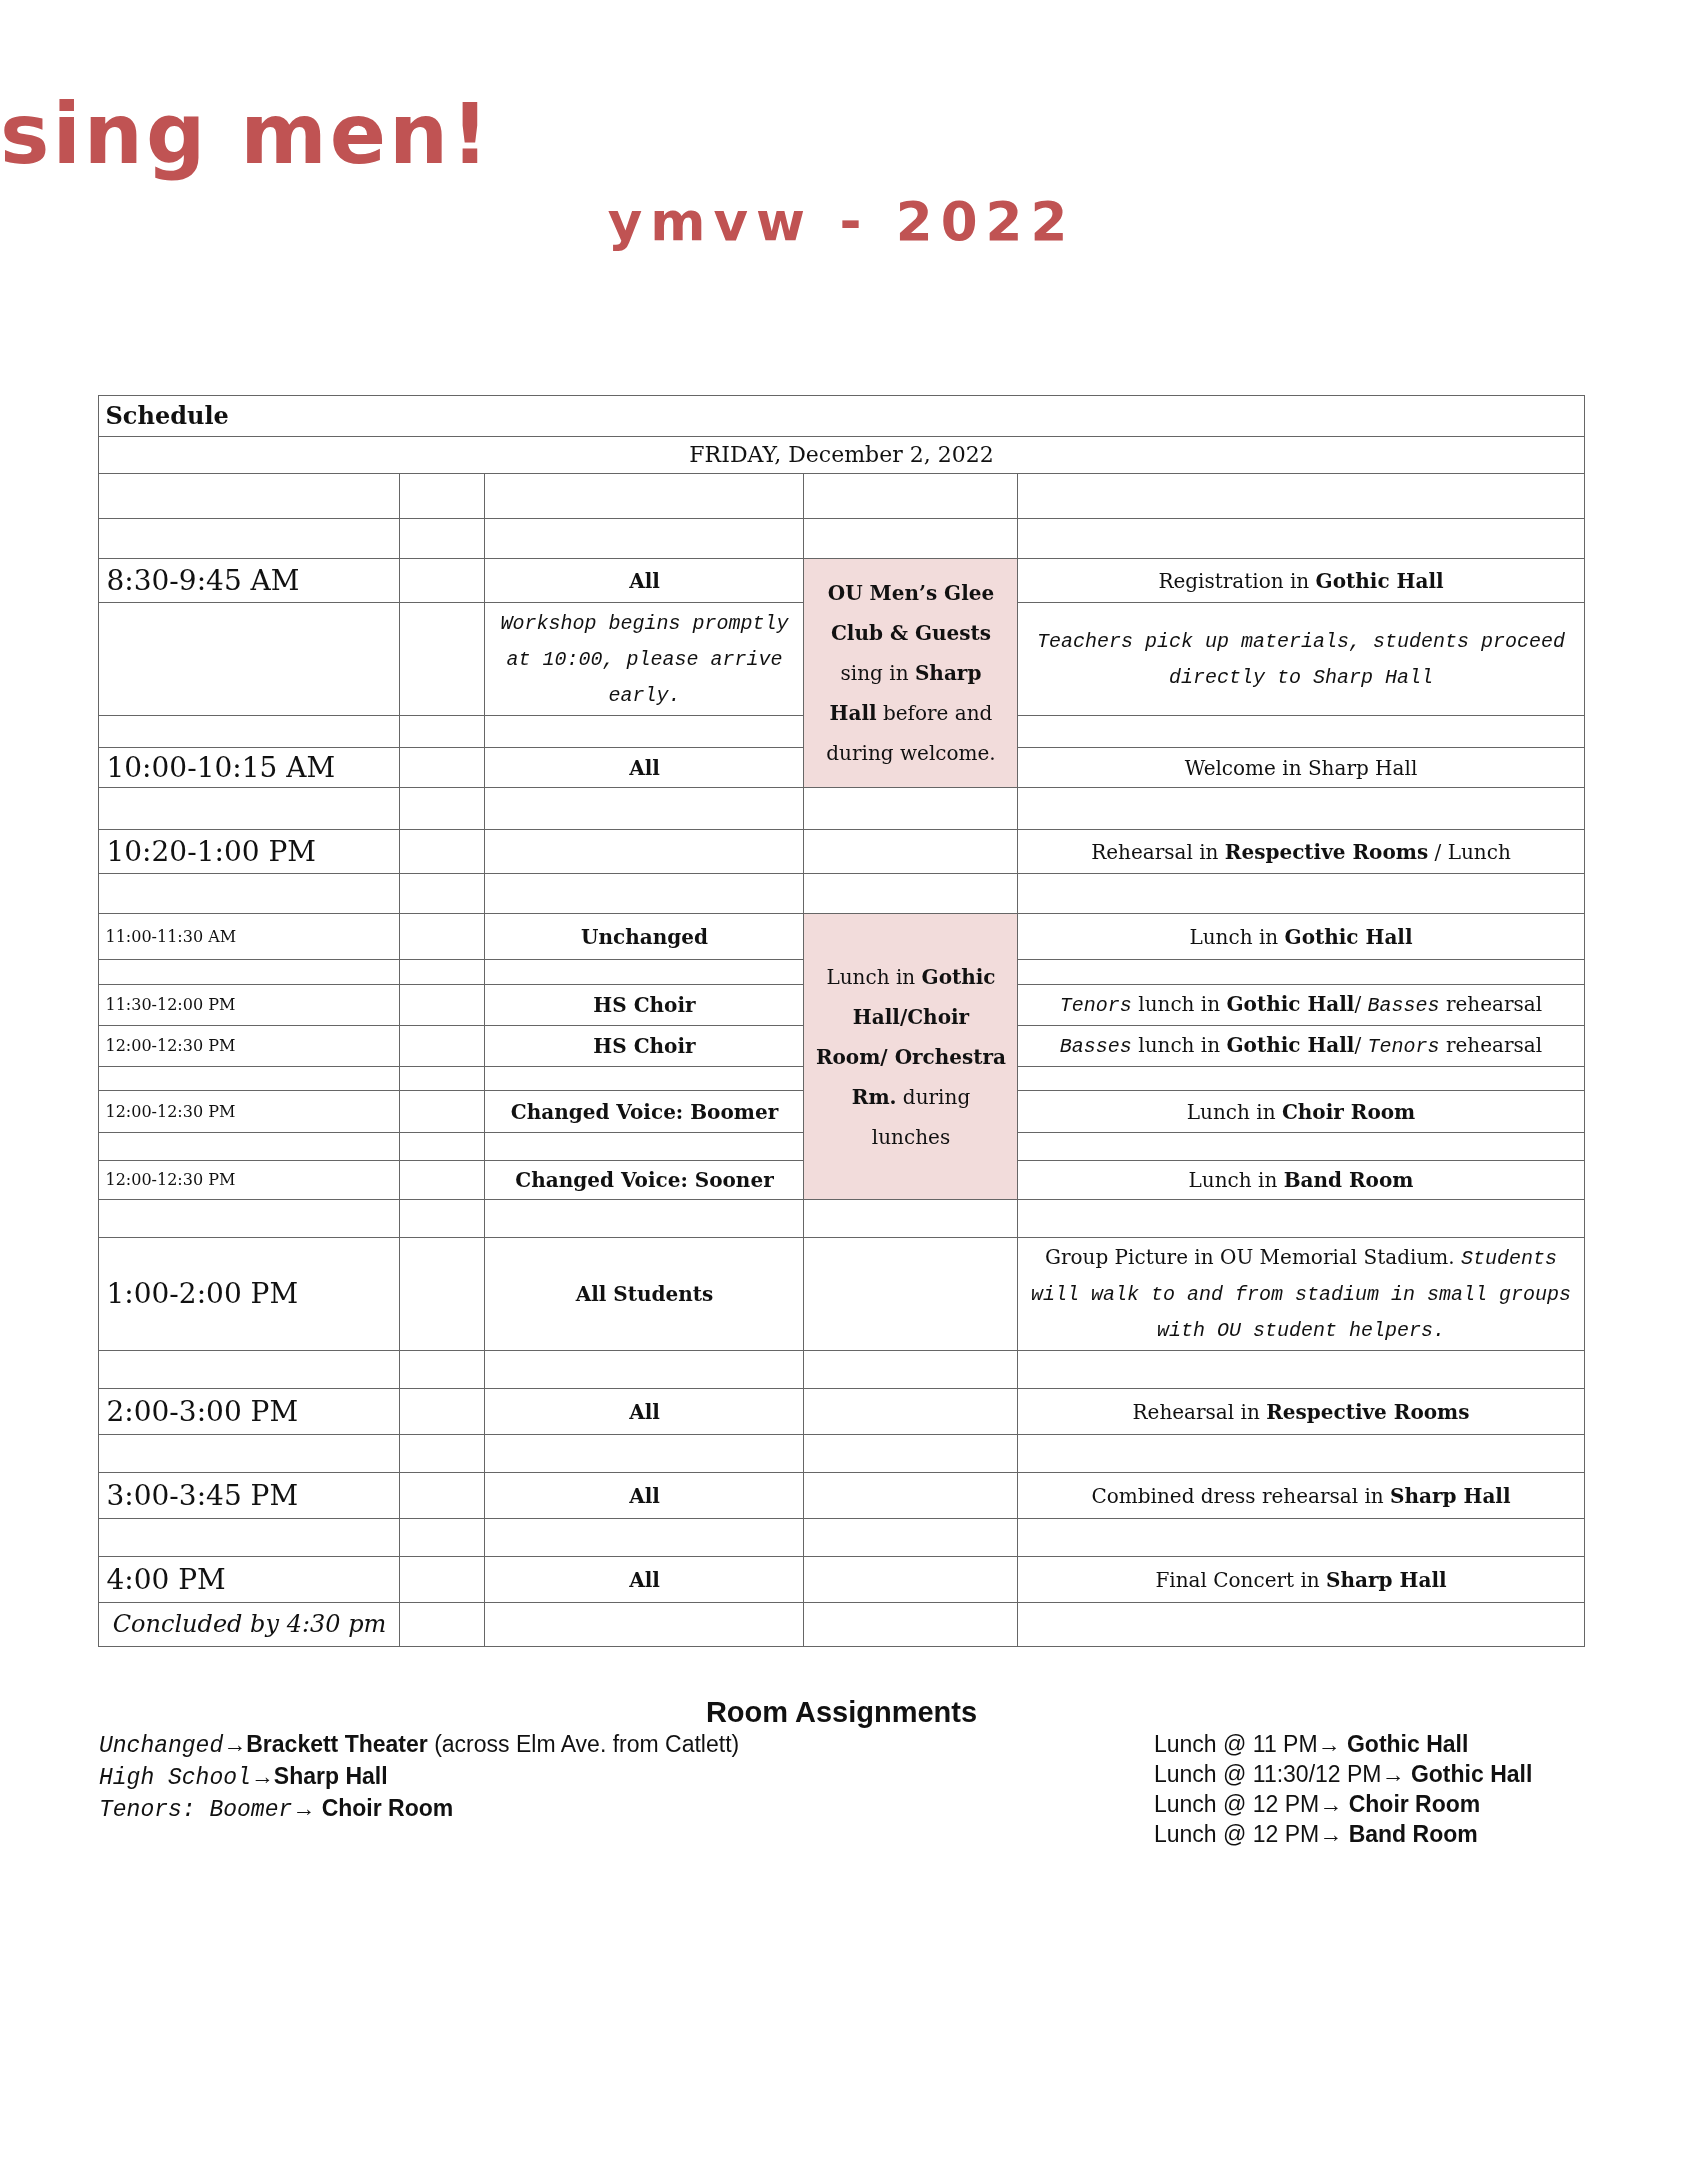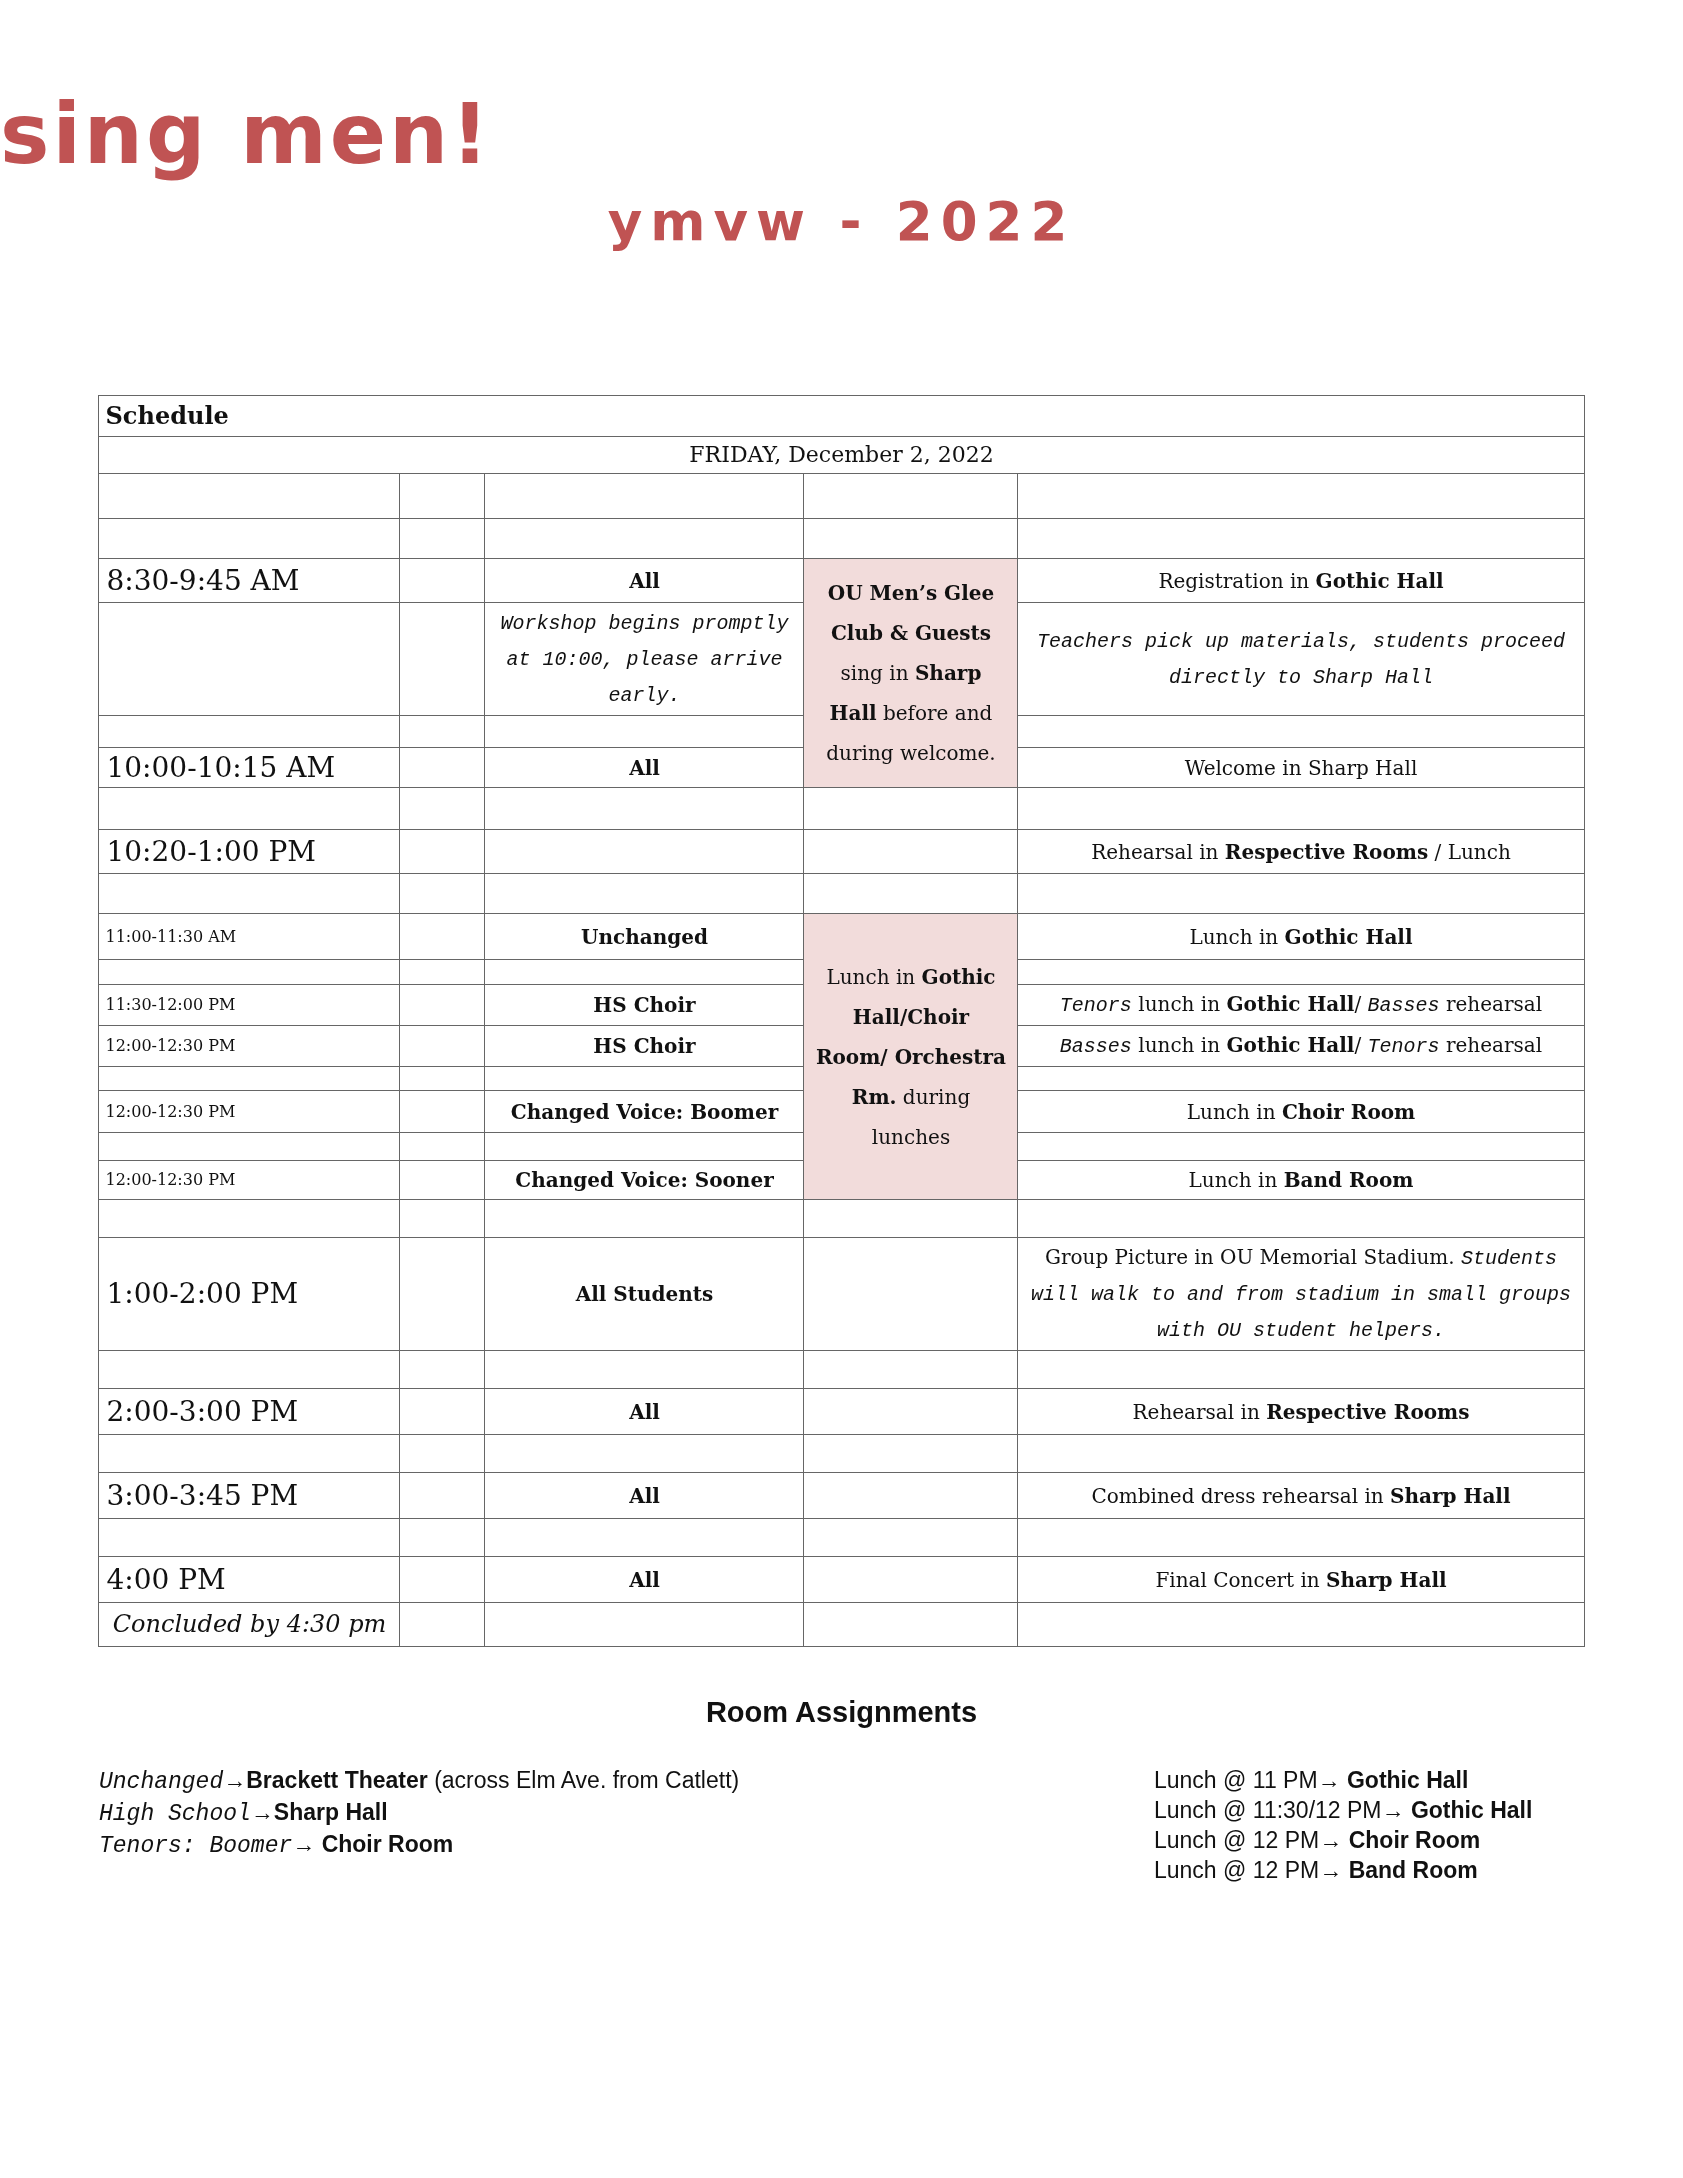--- a/index.html
+++ b/index.html
@@ -85,21 +85,20 @@
   .ra-heading {
     margin: 50px 0 0 0;
     text-align: center;
     font-family: "Liberation Sans", sans-serif;
     font-weight: bold;
     font-size: 29px;
     line-height: 1.1;
   }
   .ra-lists {
     position: relative;
-    margin-top: 36px;
     height: 139px;
     font-family: "Liberation Sans", sans-serif;
     font-size: 23px;
   }
   .ra-col { position: absolute; top: 0; line-height: 30px; white-space: nowrap; }
   .ra-col.left { left: 99px; }
   .ra-col.right { left: 1154px; }
 </style>
 </head>
 <body>

